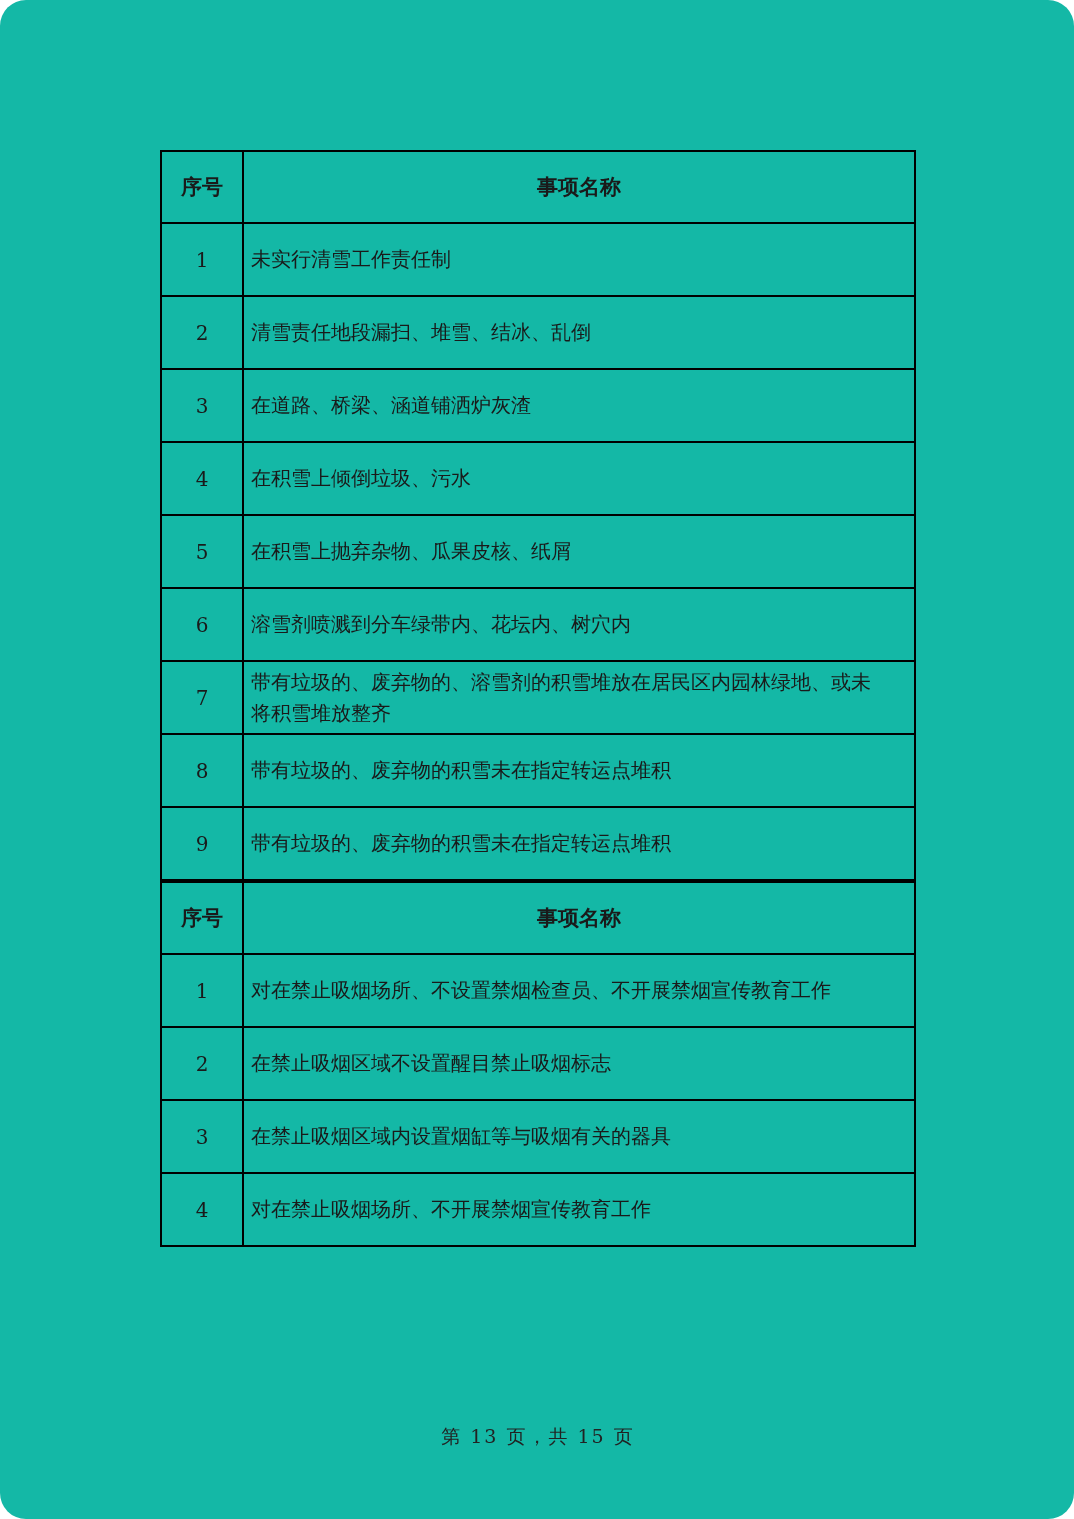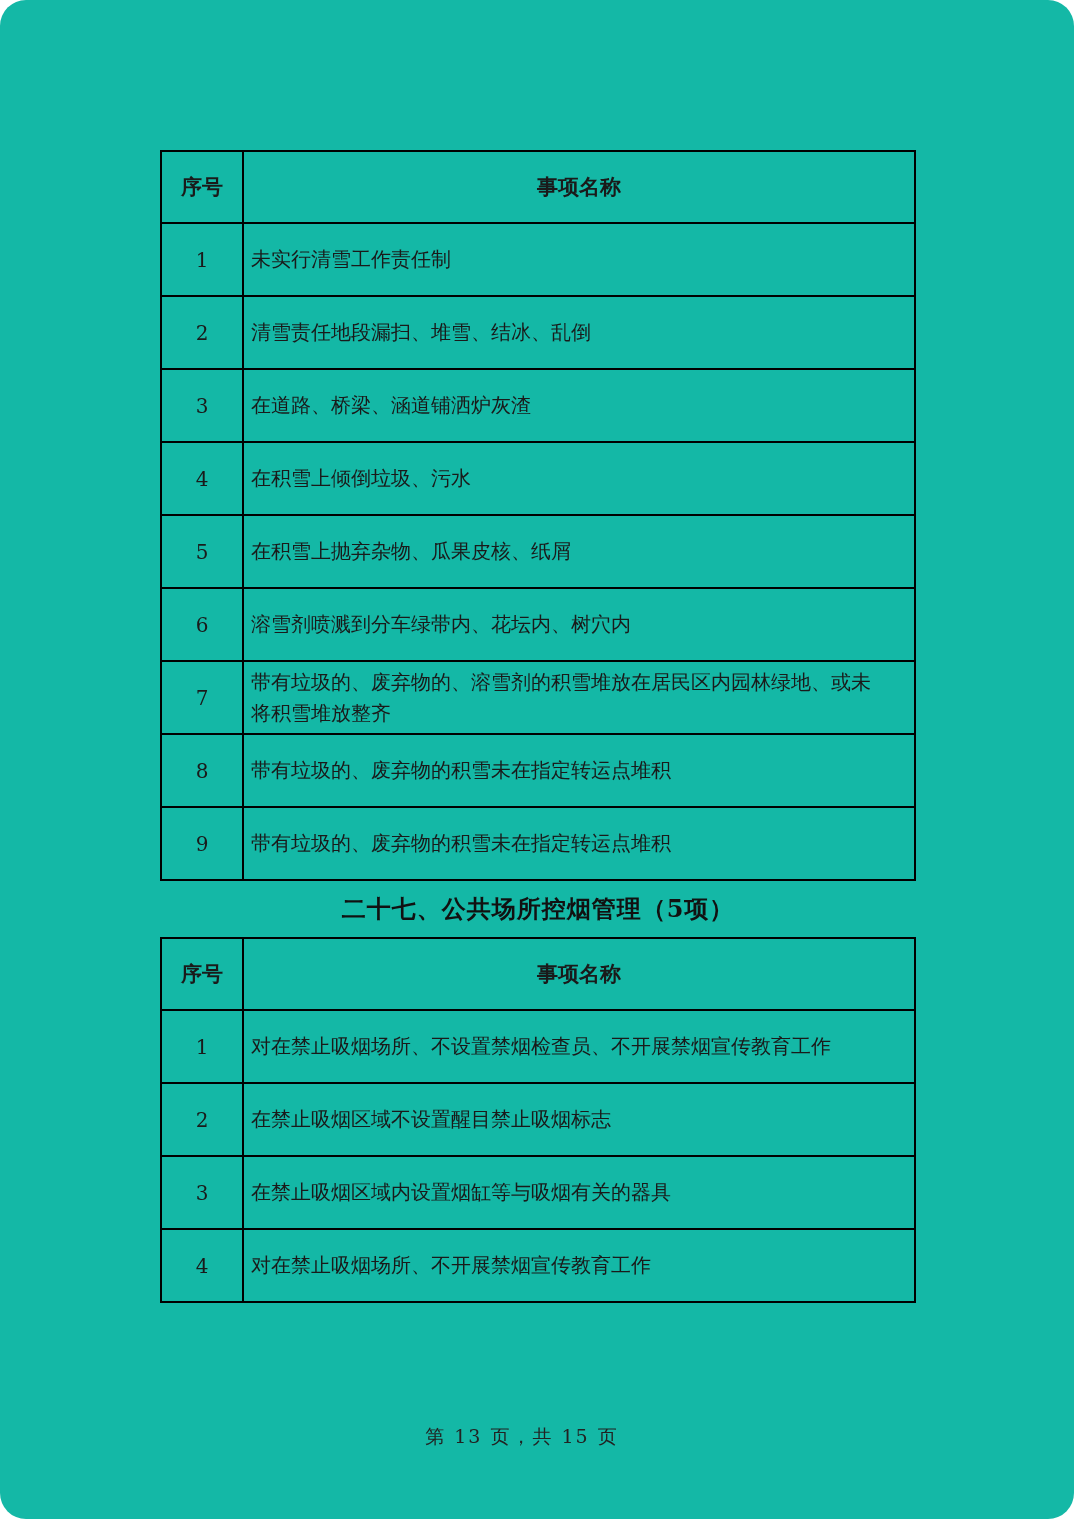--- a/index.html
+++ b/index.html
@@ -65,21 +65,21 @@
     width: 756px;
     text-align: center;
     font-size: 24px;
     font-weight: bold;
     margin: 12px 0 12px 0;
     letter-spacing: 1px;
     color: #111111;
   }
   .footer {
     position: absolute;
-    left: 144px;
+    left: 160px;
     top: 1424px;
     width: 756px;
     text-align: center;
     font-size: 19px;
     color: #222222;
     letter-spacing: 2px;
   }
 </style>
 </head>
 <body>
@@ -127,21 +127,20 @@
             <td class="col-no">8</td>
             <td class="col-name">带有垃圾的、废弃物的积雪未在指定转运点堆积</td>
           </tr>
           <tr>
             <td class="col-no">9</td>
             <td class="col-name">带有垃圾的、废弃物的积雪未在指定转运点堆积</td>
           </tr>
         </tbody>
     </table>
 
-    <div class="section-title">二十七、公共场所控烟管理（5项）</div>
 
     <table class="items-table">
       <thead>
         <tr>
           <th class="col-no">序号</th>
           <th class="col-name">事项名称</th>
         </tr>
       </thead>
       <tbody>
           <tr>

